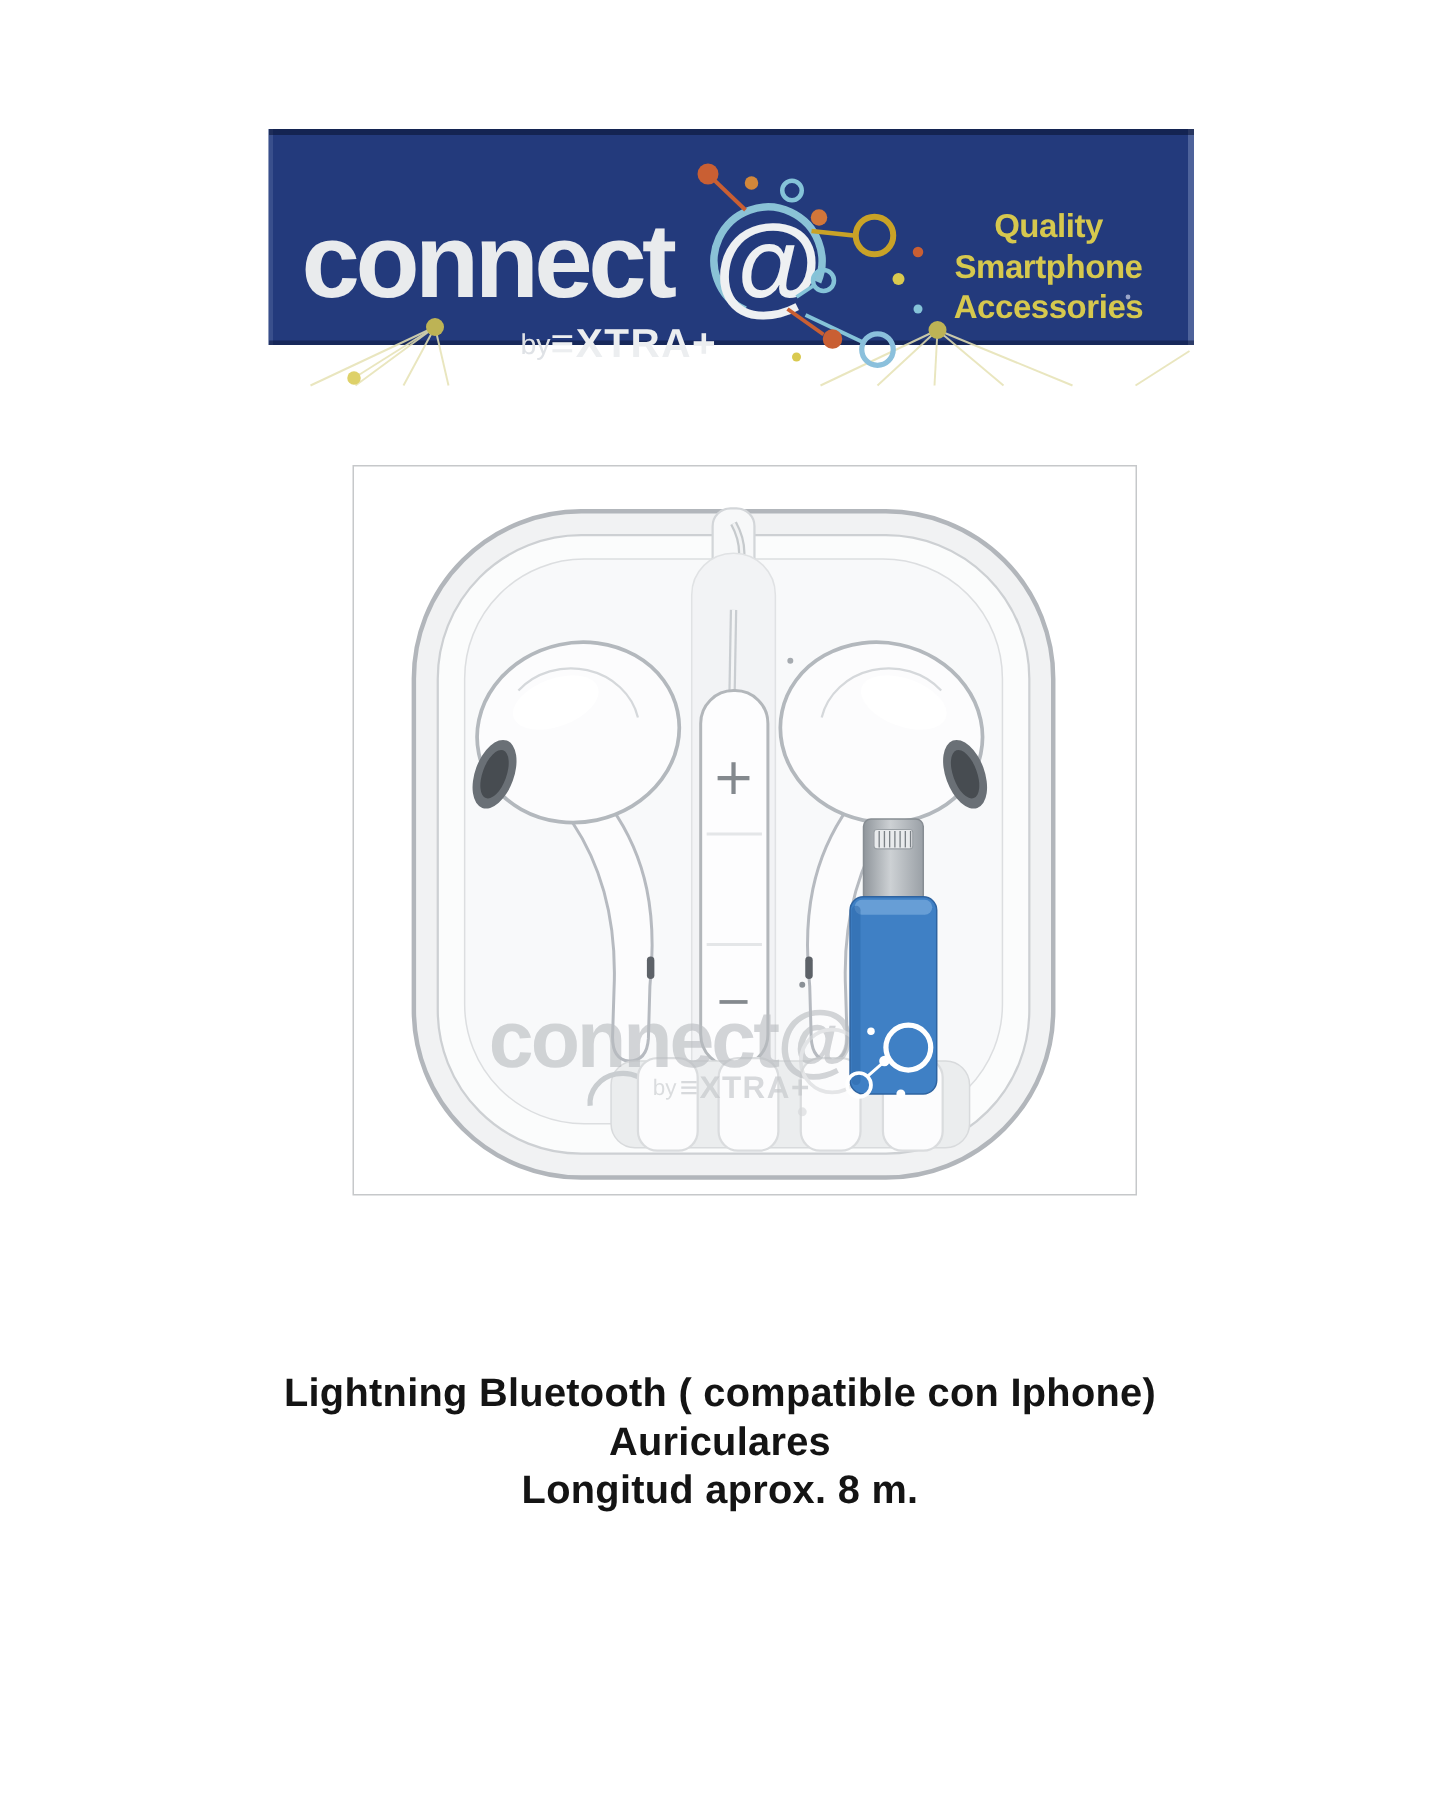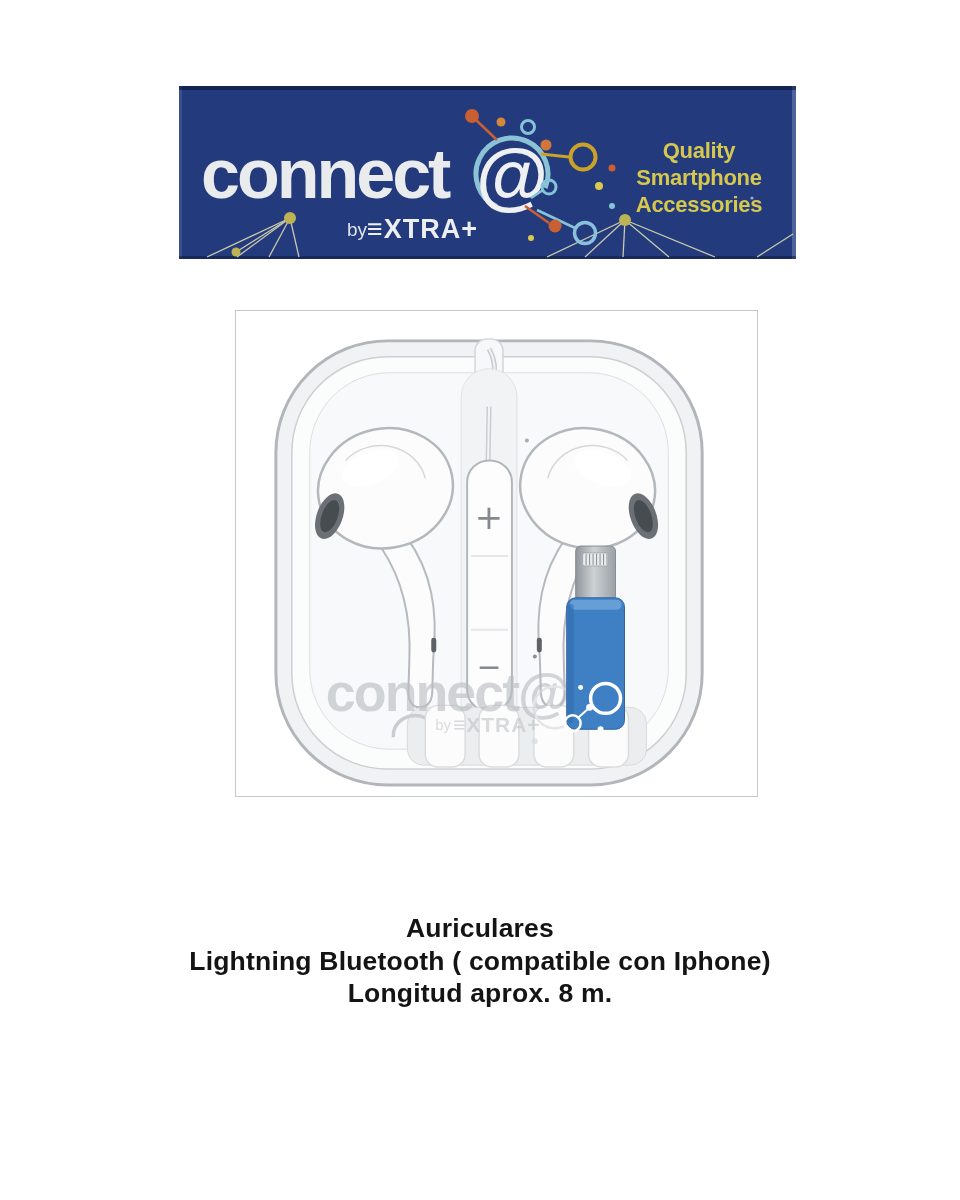--- a/index.html
+++ b/index.html
@@ -5,21 +5,21 @@
   * { margin:0; padding:0; box-sizing:border-box; }
   html,body { background:#ffffff; }
   .page {
     position:relative; width:960px; height:1200px; margin:0 auto;
     background:#ffffff; overflow:hidden;
     font-family:"Liberation Sans","DejaVu Sans",sans-serif;
   }
 
   
   .banner {
-    position:absolute; left:179px; top:86px; width:617px; height:173px;
+    position:absolute; left:179px; top:86px; width:617px; height:144px;
     background:#233a7c;
     box-shadow: inset 0 4px 0 rgba(10,18,48,.55),
                 inset 0 -3px 0 rgba(12,22,56,.5),
                 inset -4px 0 0 rgba(150,165,205,.38),
                 inset 3px 0 0 rgba(110,128,178,.30);
   }
   .banner svg { display:block; width:617px; height:173px; }
   .logo-word { font-weight:bold; letter-spacing:-3px; }
   .tagline   { font-weight:bold; letter-spacing:-0.3px; }
 
@@ -193,18 +193,18 @@
           <line x1="344" y1="408" x2="353" y2="400" stroke-width="2"></line>
           <circle cx="355" cy="398" r="3.5" fill="#ffffff" stroke="none"></circle>
           <circle cx="366" cy="420" r="3" fill="#ffffff" stroke="none"></circle>
           <circle cx="346" cy="378" r="2.5" fill="#ffffff" stroke="none"></circle>
         </g>
       </g>
     </svg>
   </div>
 
   <div class="caption">
+    <div>Lightning Bluetooth ( compatible con Iphone)</div>
     <div>Auriculares</div>
-    <div>Lightning Bluetooth ( compatible con Iphone)</div>
     <div>Longitud aprox. 8 m.</div>
   </div>
 
 </div>
 
 </body></html>

